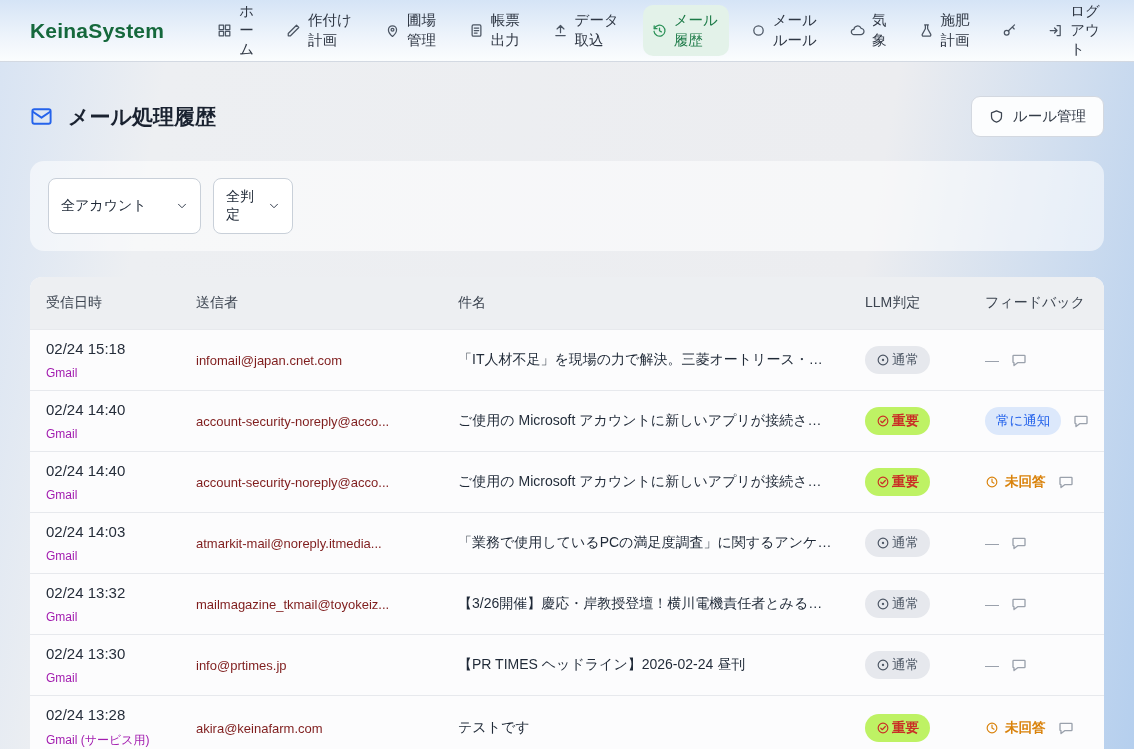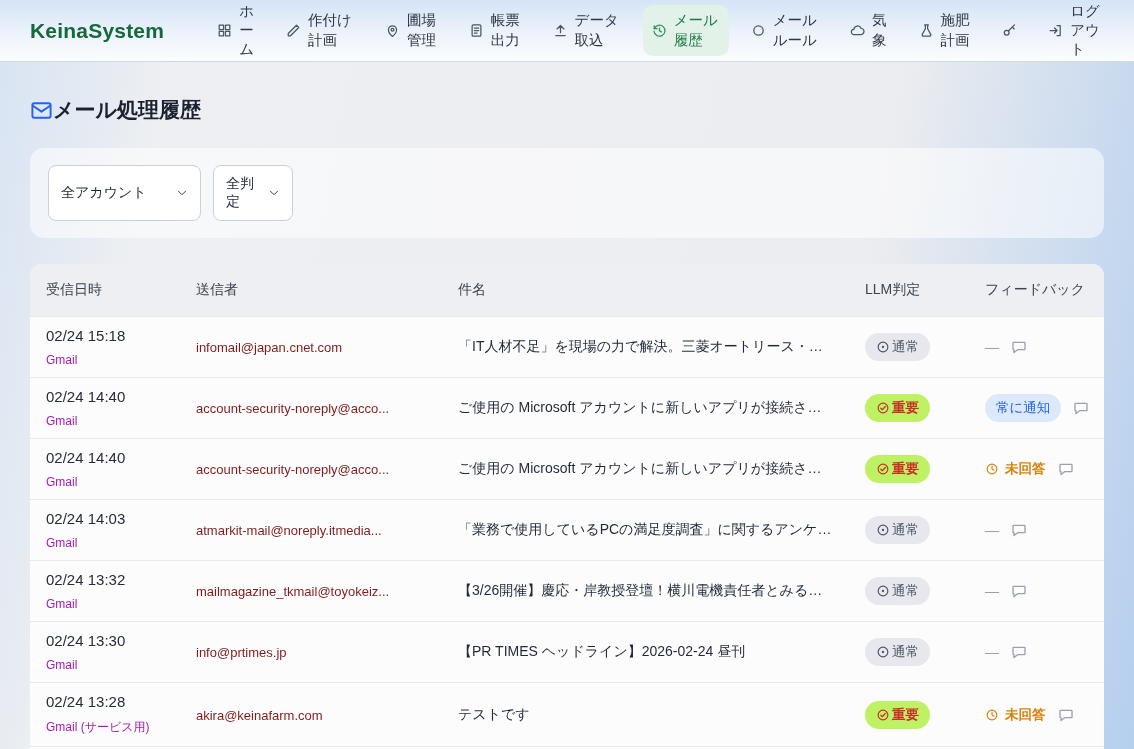--- a/index.html
+++ b/index.html
@@ -25,21 +25,21 @@
   .nav-item.active{background:#e3f2e9;color:#1c7a47}
   .nav-item.active .ic{color:#2a9157}
   .nlbl{word-break:break-all}
   .nlbl.w1{width:1.08em}
   .nlbl.w2{width:2.12em}
   .nlbl.w3{width:3.18em}
 
   
   .content{padding:22px 30px 0}
   .page-head{display:flex;align-items:center;margin:12px 0 24px}
-  .page-title{display:flex;align-items:center;font-size:21px;font-weight:700;color:#1a2230;margin:0}
+  .page-title{display:flex;align-items:center;gap:15px;font-size:21px;font-weight:700;color:#1a2230;margin:0}
   .page-title .ic{font-size:23px;color:#2563eb}
   .rules-btn{margin-left:auto;display:flex;align-items:center;gap:9px;background:#fcfdfe;
     border:1px solid #d3d8e0;border-radius:9px;padding:10px 17px;font-size:14.5px;color:#333b47;cursor:pointer}
   .rules-btn .ic{font-size:15px;color:#3c4450}
 
   
   .filter-card{background:rgba(255,255,255,.55);border-radius:14px;padding:17px 18px;
     display:flex;gap:12px;margin-bottom:26px}
   .select{display:flex;align-items:center;justify-content:space-between;gap:10px;background:#fff;
     border:1px solid #c9d0d9;border-radius:8px;padding:9px 12px;font-size:14px;color:#1f2937;cursor:pointer}
@@ -189,20 +189,28 @@
   <div class="page-head">
     <h1 class="page-title">
       <span class="ic">
           <svg viewBox="0 0 24 24">
             <rect x="2.5" y="4.5" width="19" height="15" rx="2"></rect>
             <path d="M3 7l9 6.2L21 7"></path>
           </svg>
         </span>
       <span>メール処理履歴</span>
     </h1>
+    <button class="rules-btn">
+      <span class="ic">
+          <svg viewBox="0 0 24 24">
+            <path d="M12 3l8 3.2v5.6c0 4.6-3.4 7.6-8 9.2-4.6-1.6-8-4.6-8-9.2V6.2z"></path>
+          </svg>
+        </span>
+      <span>ルール管理</span>
+    </button>
   </div>
 
   <section class="filter-card">
     <div class="select sel-account">
       <span>全アカウント</span>
       <span class="ic">
           <svg viewBox="0 0 24 24">
             <path d="M5 8.5l7 7 7-7"></path>
           </svg>
         </span>

